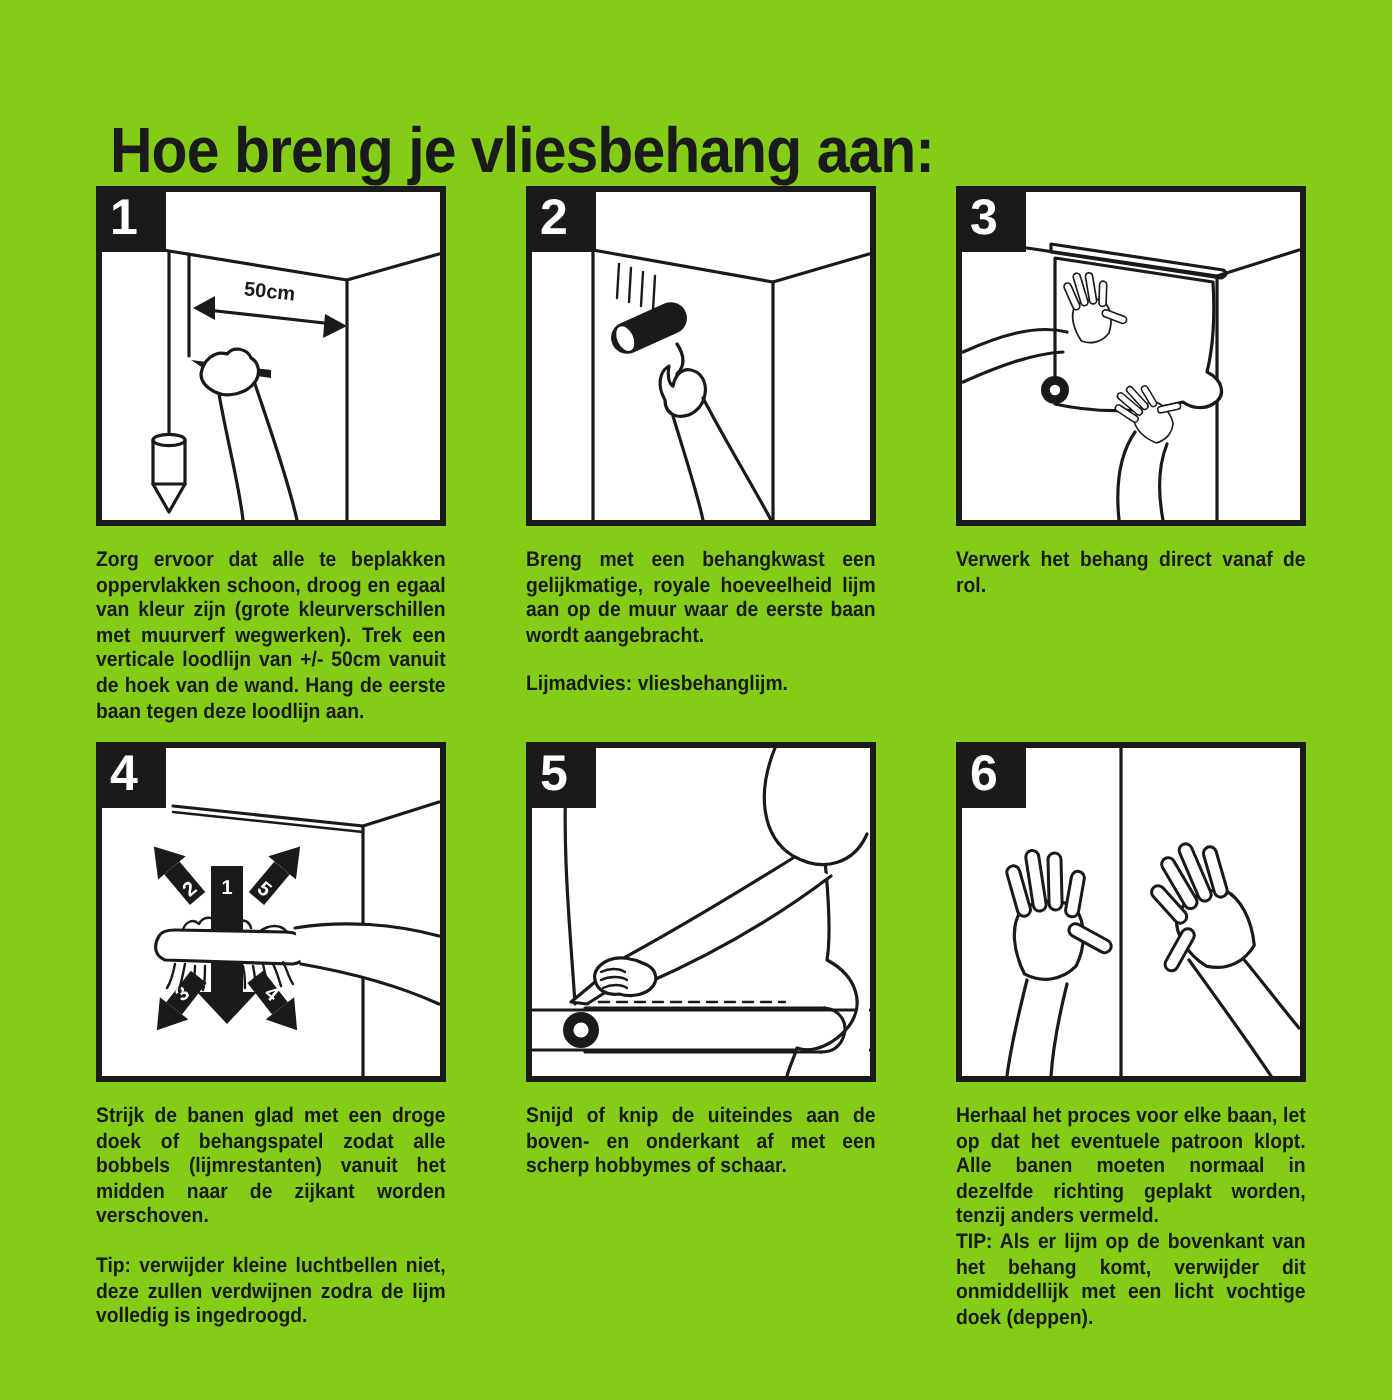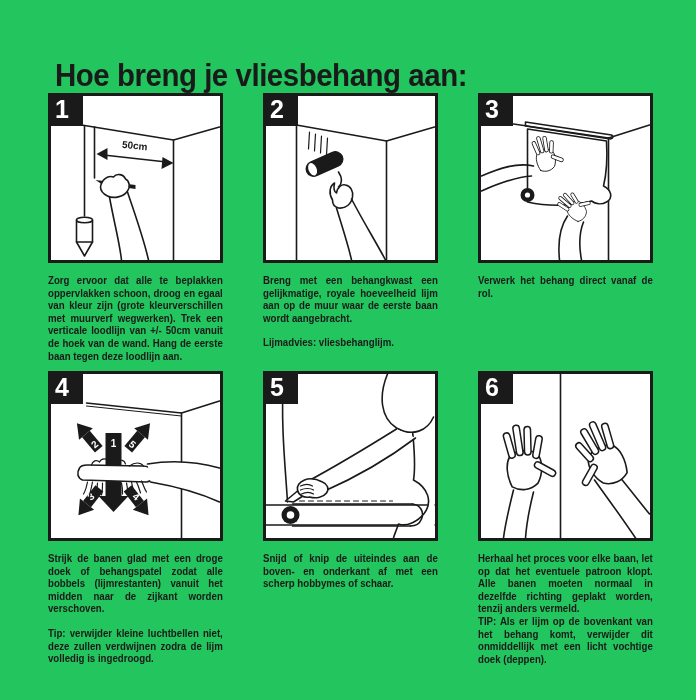--- a/index.html
+++ b/index.html
@@ -1,16 +1,16 @@
 <!DOCTYPE html>
 <html><head>
 <meta charset="utf-8">
 <style>
   html,body{margin:0;padding:0;background:#fff;}
-  .page{position:relative;width:696px;height:700px;background:#22c55e;overflow:hidden;
+  .page{position:relative;width:696px;height:700px;background:#84cc16;overflow:hidden;
         font-family:"Liberation Sans",sans-serif;color:#1a1a1a;}
   .title{position:absolute;left:55px;top:36px;font-size:32px;font-weight:bold;
          letter-spacing:-0.5px;transform:scaleX(0.92);transform-origin:0 0;white-space:nowrap;}
   .cell{position:absolute;width:175px;}
   #cell1{left:48px;top:93px}#cell2{left:263px;top:93px}#cell3{left:478px;top:93px}
   #cell4{left:48px;top:371px}#cell5{left:263px;top:371px}#cell6{left:478px;top:371px}
   .panel{position:relative;width:175px;height:170px;border:3px solid #1a1a1a;
          box-sizing:border-box;background:#fff;}
   .badge{position:absolute;top:-3px;left:-3px;width:35px;height:33px;background:#1a1a1a;
          color:#fff;font-weight:bold;font-size:25px;line-height:32px;padding-left:7px;

